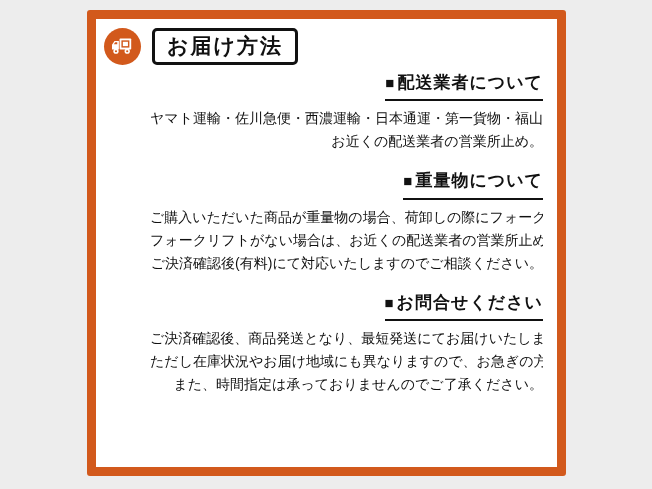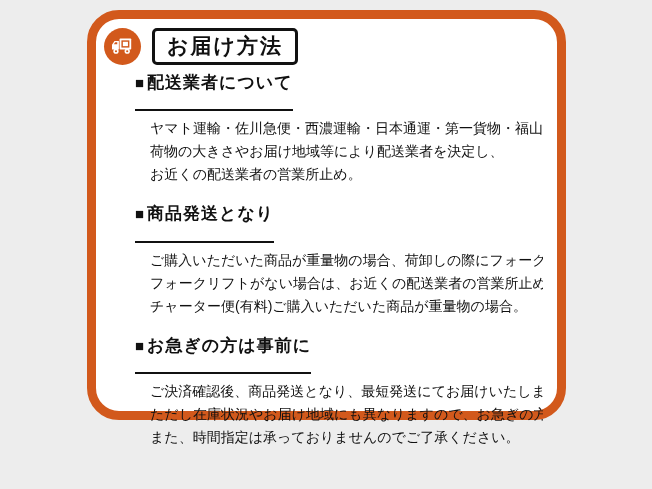--- a/index.html
+++ b/index.html
@@ -20,24 +20,25 @@
     width: 652px;
     height: 489px;
     background: var(--canvas-bg);
     overflow: hidden;
   }
   .panel {
     position: absolute;
     left: 87px;
     top: 10px;
     width: 479px;
-    height: 410px;
+    height: 466px;
     background: var(--panel-bg);
     border: 9px solid var(--accent);
-    border-radius: 32px;
+    border-radius: 3px;
+    text-align: right;
   }
   .header {
     display: flex;
     align-items: center;
     gap: 11px;
     margin: 9px 0 0 8px;
   }
   .icon-circle {
     flex: 0 0 auto;
     width: 37px;
@@ -65,21 +66,21 @@
   .section { margin-top: 0; }
   .section + .section { margin-top: 17px; }
   .heading {
     font-size: 17px;
     font-weight: bold;
     line-height: 1.25;
   }
   .heading-inner {
     display: inline-block;
     border-bottom: 2px solid #111;
-    padding-bottom: 16px;
+    padding-bottom: 6px;
     letter-spacing: 1px;
   }
   .heading .marker { margin-right: 2px; font-size: 15px; }
   .body {
     margin: 6px 0 0 15px;
     font-size: 14px;
     line-height: 23px;
   }
   .body .line { white-space: nowrap; overflow: hidden; }
 </style>
@@ -112,42 +113,41 @@
     <div class="sections">
 
       <div class="section">
         <div class="heading">
           <span class="heading-inner">
             <span class="marker">■</span><span>配送業者について</span>
           </span>
         </div>
         <div class="body">
           <div class="line">ヤマト運輸・佐川急便・西濃運輸・日本通運・第一貨物・福山通運他、</div>
-          <div class="line">荷物の大きさやお届け地域等により配送業者を決定し、</div>
           <div class="line">お近くの配送業者の営業所止め。</div>
         </div>
       </div>
 
       <div class="section">
         <div class="heading">
           <span class="heading-inner">
-            <span class="marker">■</span><span>商品発送となり</span>
+            <span class="marker">■</span><span>重量物について</span>
           </span>
         </div>
         <div class="body">
           <div class="line">ご購入いただいた商品が重量物の場合、荷卸しの際にフォークリフトが</div>
           <div class="line">フォークリフトがない場合は、お近くの配送業者の営業所止め、または</div>
-          <div class="line">チャーター便(有料)ご購入いただいた商品が重量物の場合。</div>
+          <div class="line">ご決済確認後(有料)にて対応いたしますのでご相談ください。</div>
         </div>
       </div>
 
       <div class="section">
         <div class="heading">
           <span class="heading-inner">
-            <span class="marker">■</span><span>お急ぎの方は事前に</span>
+            <span class="marker">■</span><span>お問合せください</span>
           </span>
         </div>
         <div class="body">
           <div class="line">ご決済確認後、商品発送となり、最短発送にてお届けいたします。</div>
           <div class="line">ただし在庫状況やお届け地域にも異なりますので、お急ぎの方は事前に</div>
           <div class="line">また、時間指定は承っておりませんのでご了承ください。</div>
         </div>
       </div>
 
     </div>

